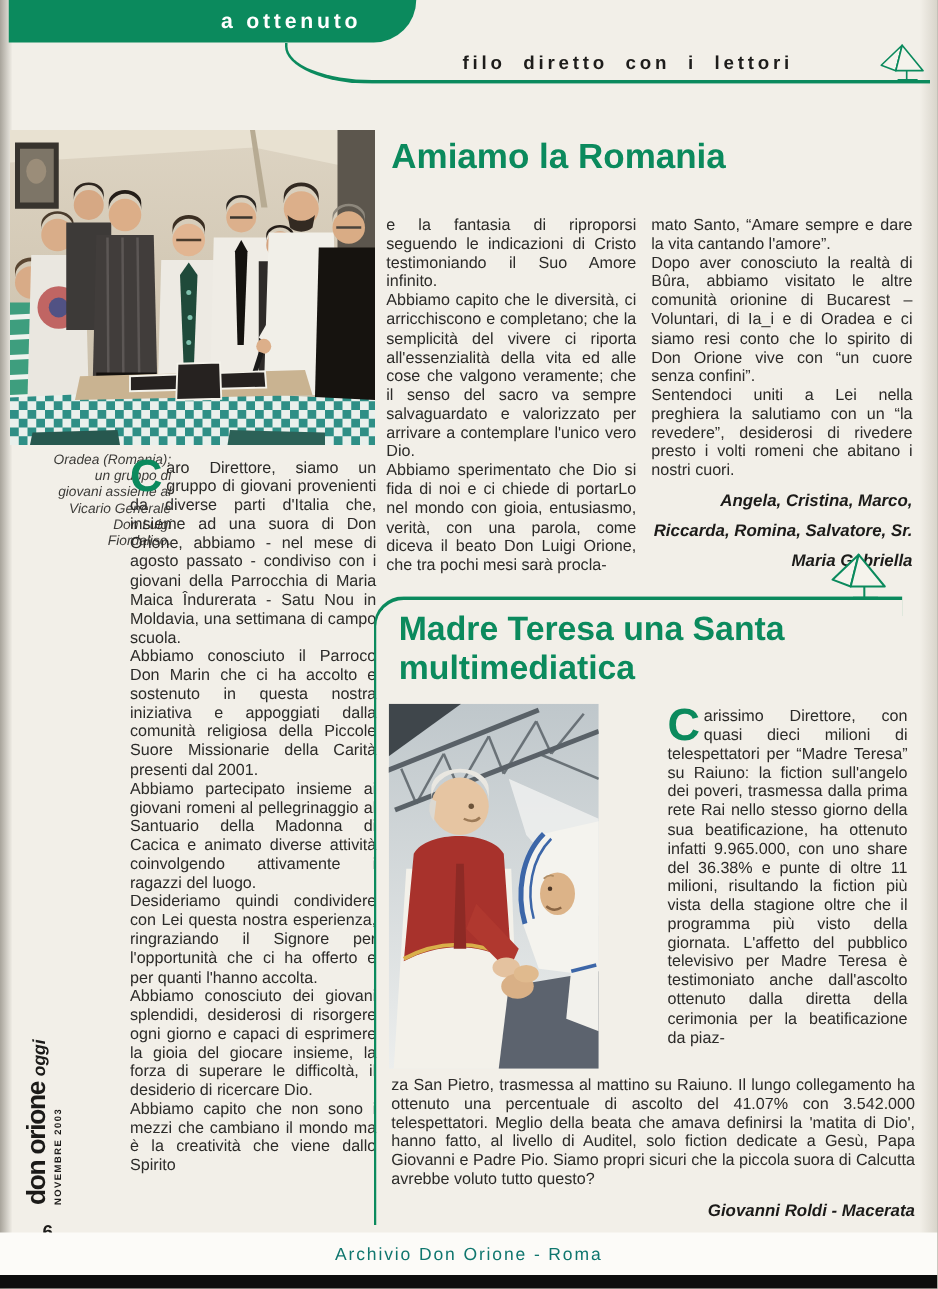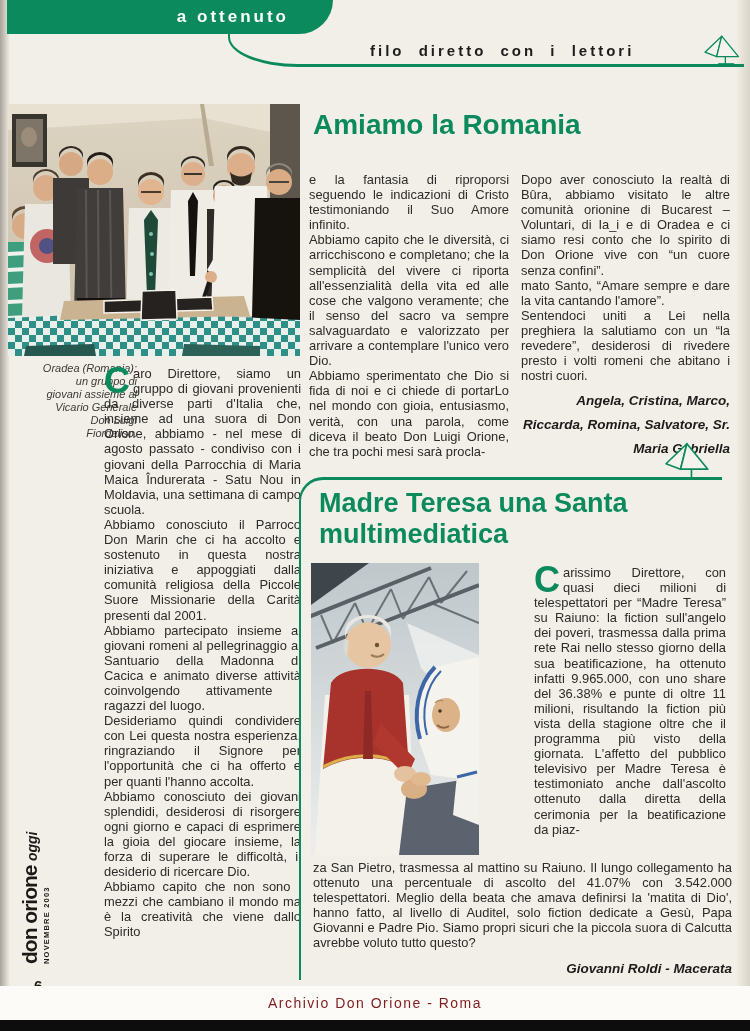--- a/index.html
+++ b/index.html
@@ -62,21 +62,21 @@
     transform:rotate(-90deg);transform-origin:0 0;color:#1b1a18;}
   .logo-row{white-space:nowrap;}
   .logo-name{font-size:21px;font-weight:bold;letter-spacing:-1px;}
   .logo-oggi{font-size:14px;font-weight:bold;font-style:italic;letter-spacing:0;}
   .logo-issue{font-size:7.5px;font-weight:bold;letter-spacing:1.2px;margin-top:0px;}
   .pagenum{position:absolute;left:34px;top:977px;font-size:15px;font-weight:bold;color:#1b1a18;}
 
   
   .footer-band{position:absolute;left:0;top:986px;width:750px;height:34px;background:#fcfbf8;}
   .archive{position:absolute;left:0;top:995px;width:750px;text-align:center;
-    font-size:14px;letter-spacing:1.5px;color:#7f1d1d;}
+    font-size:14px;letter-spacing:1.5px;color:#0f766e;}
   .bottom-bar{position:absolute;left:0;top:1020px;width:750px;height:11px;
     background:var(--bar,#0d0d0d);}
 </style>
 </head>
 <body>
 
 <div class="page">
   <div class="scan-left"></div>
   <div class="scan-right"></div>
 
@@ -210,22 +210,22 @@
     <p>Abbiamo capito che non sono i mezzi che cambiano il mondo ma è la creatività che viene dallo Spirito</p>
   </div>
 
   <div class="col" id="col2">
     <p>e la fantasia di riproporsi seguendo le indicazioni di Cristo testimoniando il Suo Amore infinito.</p>
     <p>Abbiamo capito che le diversità, ci arricchiscono e completano; che la semplicità del vivere ci riporta all'essenzialità della vita ed alle cose che valgono veramente; che il senso del sacro va sempre salvaguardato e valorizzato per arrivare a contemplare l'unico vero Dio.</p>
     <p>Abbiamo sperimentato che Dio si fida di noi e ci chiede di portarLo nel mondo con gioia, entusiasmo, verità, con una parola, come diceva il beato Don Luigi Orione, che tra pochi mesi sarà procla-</p>
   </div>
 
   <div class="col" id="col3">
+    <p>mato Santo, “Amare sempre e dare la vita cantando l'amore”.</p>
     <p>Dopo aver conosciuto la realtà di Bûra, abbiamo visitato le altre comunità orionine di Bucarest – Voluntari, di Ia_i e di Oradea e ci siamo resi conto che lo spirito di Don Orione vive con “un cuore senza confini”.</p>
-    <p>mato Santo, “Amare sempre e dare la vita cantando l'amore”.</p>
     <p>Sentendoci uniti a Lei nella preghiera la salutiamo con un “la revedere”, desiderosi di rivedere presto i volti romeni che abitano i nostri cuori.</p>
     <div class="sig">Angela, Cristina, Marco, Riccarda, Romina, Salvatore, Sr. Maria Gabriella</div>
   </div>
 
   <div class="frame2"></div>
   <div class="plane" style="left:658px;top:441px;">
     <svg width="56" height="40" viewBox="0 0 56 44">
       <g fill="#f5f3ec" stroke="#0b8a5d" stroke-width="1.8" stroke-linejoin="round">
         <path d="M29,3 L6,25 L22,31 Z"></path>
         <path d="M29,3 L22,31 L52,31 Z"></path>

